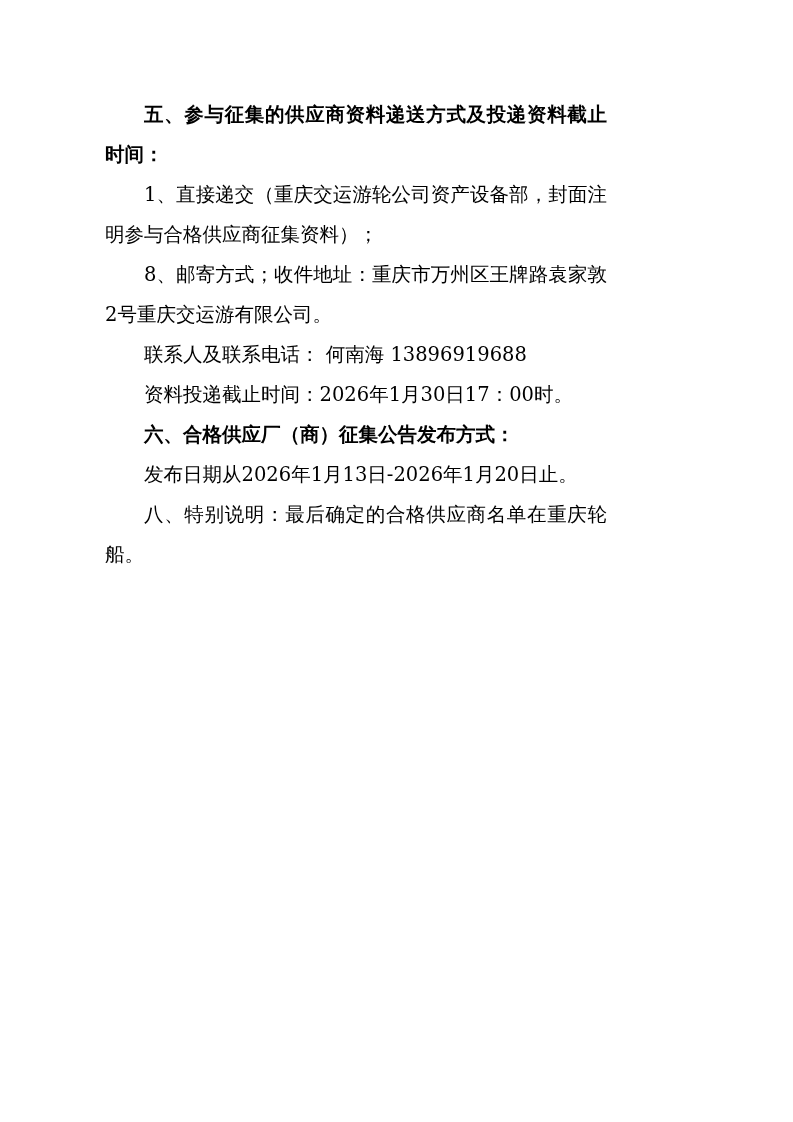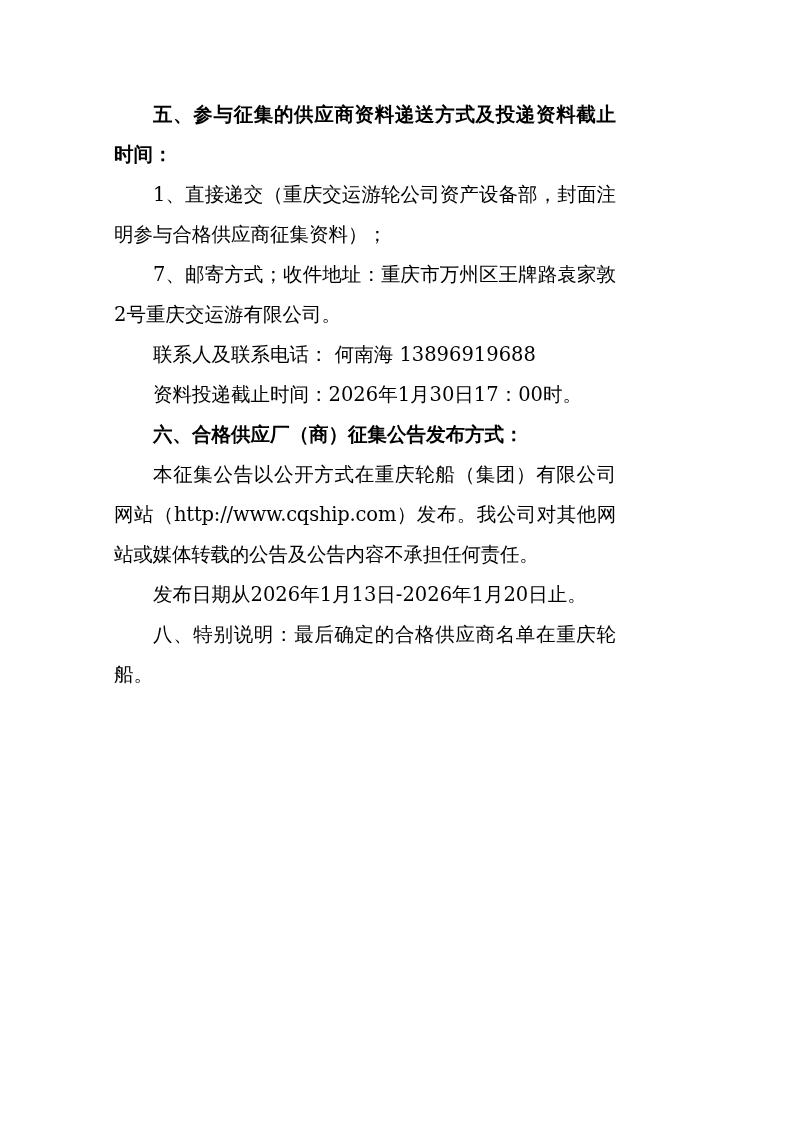--- a/index.html
+++ b/index.html
@@ -13,21 +13,20 @@
     font-family: "DejaVu Serif", "Liberation Serif", serif;
     color: #000000;
     -webkit-font-smoothing: antialiased;
   }
   .page {
     position: relative;
     width: 712px;
     height: 1122px;
     box-sizing: border-box;
     padding: 95px 105px 16px 105px;
-    margin-left: 9px;
   }
   .doc {
     font-size: 19.5px;
     line-height: 40px;
   }
   p {
     margin: 0;
     text-align: justify;
     text-justify: inter-ideograph;
   }
@@ -51,29 +50,28 @@
 </head>
 <body>
 
 <div class="page">
   <div class="doc">
 
     <p class="sec-head">五、参与征集的供应商资料递送方式及投递资料截止时间：</p>
 
     <p class="indent">1、直接递交（重庆交运游轮公司资产设备部，封面注明参与合格供应商征集资料）；</p>
 
-    <p class="indent">7、邮寄方式；收件地址：重庆市万州区王牌路袁家敦2号重庆交运游有限公司。</p>
+    <p class="indent">8、邮寄方式；收件地址：重庆市万州区王牌路袁家敦2号重庆交运游有限公司。</p>
 
     <p class="indent">联系人及联系电话：  何南海  13896919688</p>
 
     <p class="indent">资料投递截止时间：2026年1月30日17：00时。</p>
 
     <p class="sec-head">六、合格供应厂（商）征集公告发布方式：</p>
 
-    <p class="indent url">本征集公告以公开方式在重庆轮船（集团）有限公司网站（http://www.cqship.com）发布。我公司对其他网站或媒体转载的公告及公告内容不承担任何责任。</p>
 
     <p class="indent">发布日期从2026年1月13日-2026年1月20日止。</p>
 
 
     <p class="indent"><span class="bold">八、特别说明：</span><span class="small-note">最后确定的合格供应商名单在重庆轮船。</span></p>
 
 
 
   </div>
 </div>

